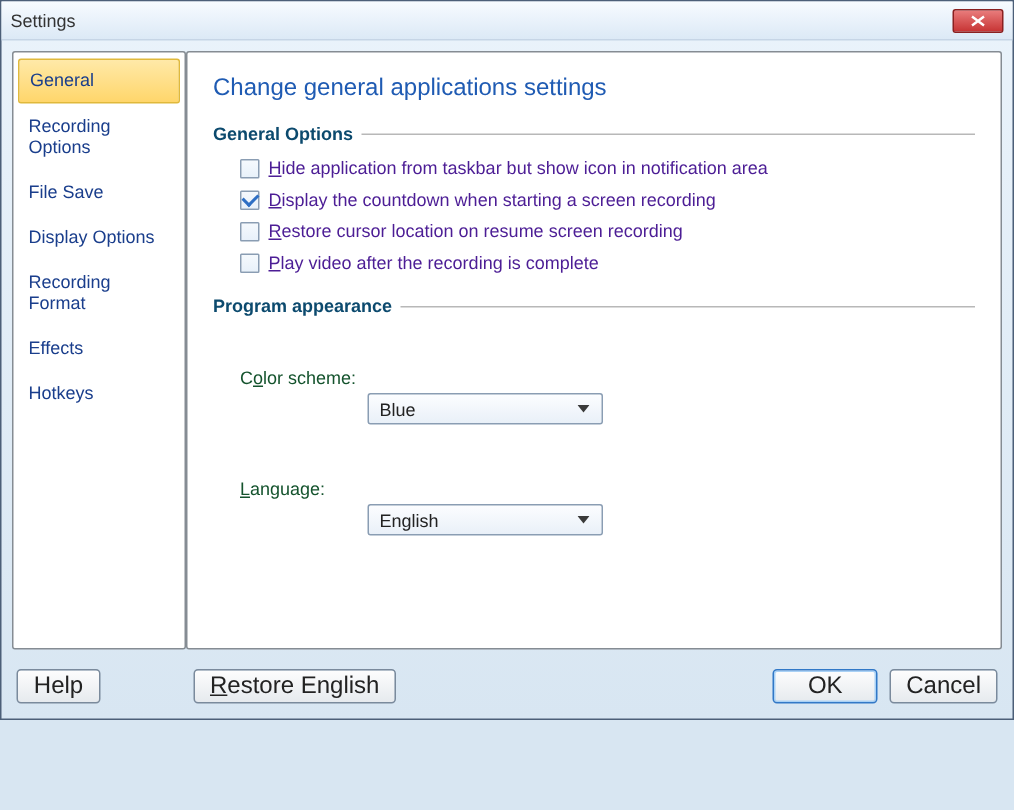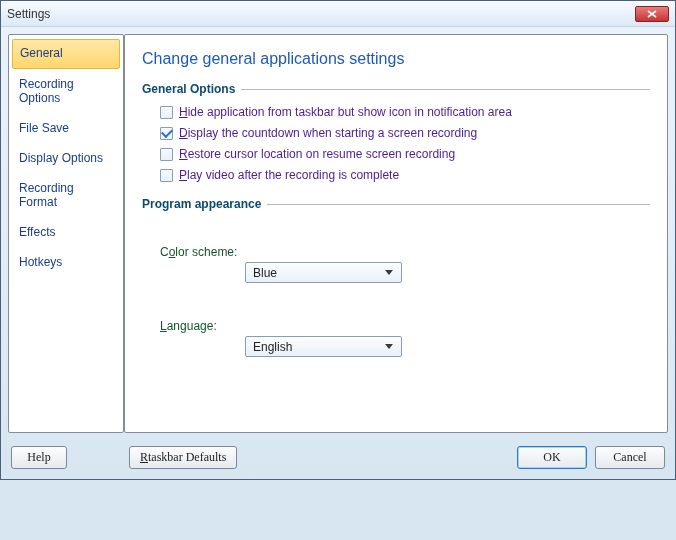--- a/index.html
+++ b/index.html
@@ -176,22 +176,22 @@
     min-width: 70px;
     padding: 0 10px;
     background: linear-gradient(#fdfdfd, #e6eaee);
     border: 1px solid #7a8a9c;
     border-radius: 3px;
     display: flex;
     align-items: center;
     justify-content: center;
     color: #222;
     cursor: pointer;
-    font-family: Liberation Serif, serif;
-    font-size: 12px;
+    font-family: Liberation Sans, sans-serif;
+    font-size: 16px;
   }
   .btn.default {
     border: 1px solid #3178c7;
     box-shadow: 0 0 0 1px #a9d1f5 inset;
   }
   .button-bar .right-group { margin-left: auto; display: flex; gap: 8px; }
   .button-bar .left-group { display: flex; gap: 8px; }
 </style>
 </head>
 <body>
@@ -276,20 +276,20 @@
     </div>
   </div>
 
   <div class="button-bar">
     <div class="left-group">
       <button class="btn" style="min-width:56px">Help</button>
     </div>
     <div style="width:62px"></div>
     <button class="btn" style="min-width:92px">
         <span class="underline">R</span>
-        <span>taskbar Defaults</span>
+        <span>estore English</span>
       </button>
     <div class="right-group">
       <button class="btn default">OK</button>
       <button class="btn">Cancel</button>
     </div>
   </div>
 </div>
 
 </body></html>

